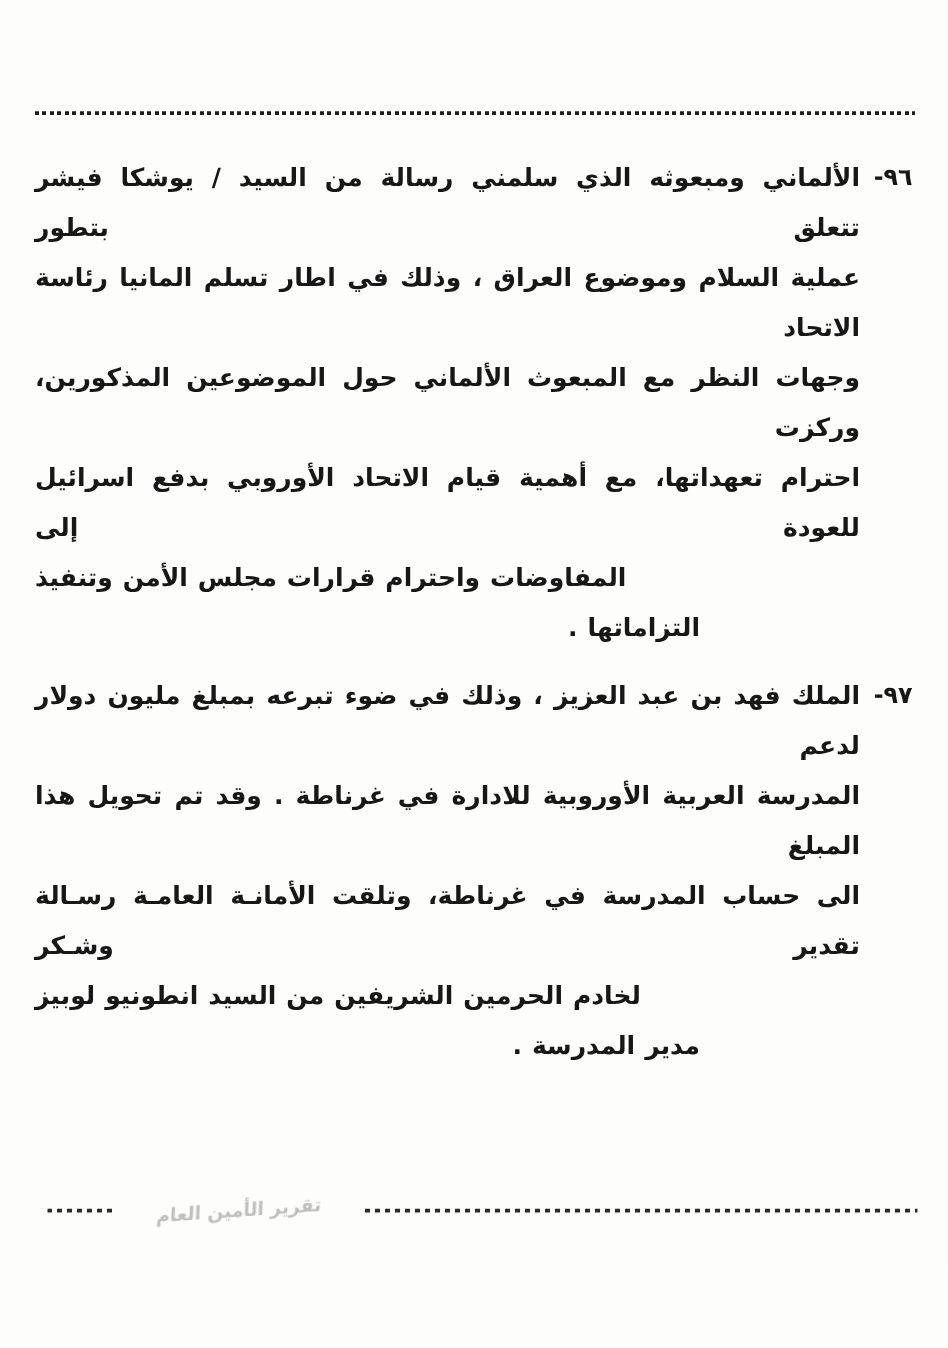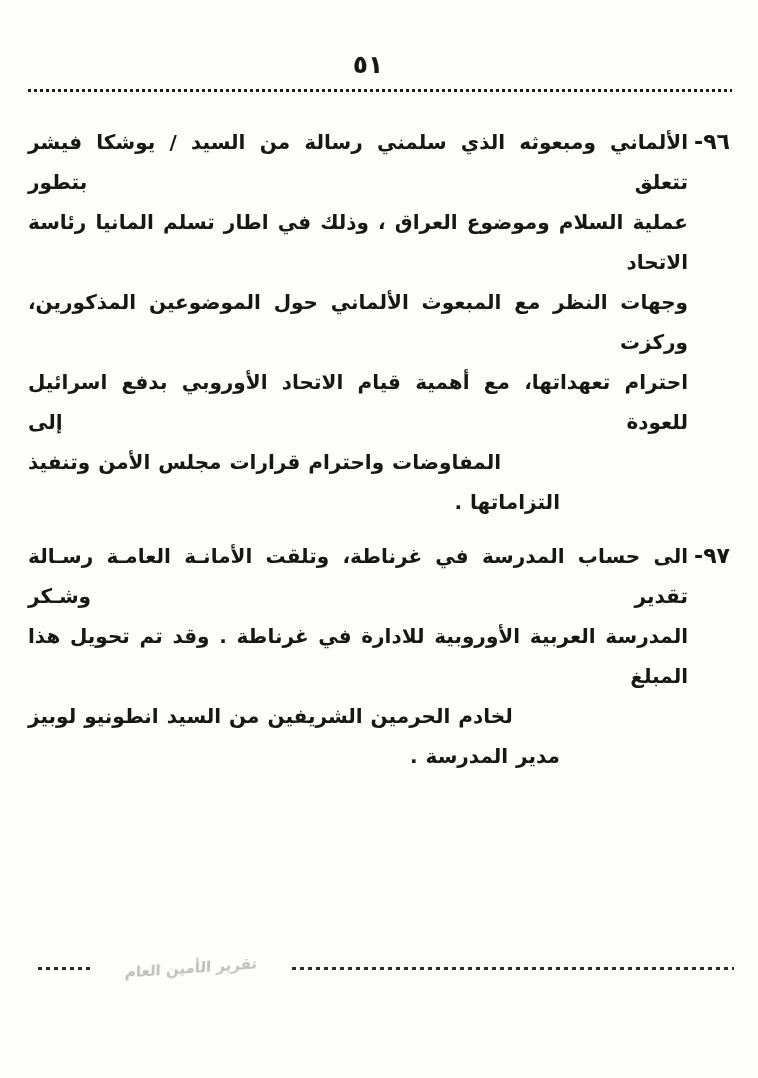--- a/index.html
+++ b/index.html
@@ -43,21 +43,21 @@
     direction: rtl;
   }
   .para {
     display: flex;
     direction: rtl;
     margin-bottom: 14px;
   }
   .para-num {
     flex: 0 0 42px;
     width: 42px;
-    font-size: 22px;
+    font-size: 19px;
     font-weight: bold;
     line-height: 40px;
     white-space: nowrap;
     direction: rtl;
   }
   .para-body {
     flex: 1;
     min-width: 0;
   }
   .line {
@@ -109,42 +109,42 @@
     filter: blur(0.5px);
     white-space: nowrap;
     letter-spacing: 1px;
   }
 </style>
 </head>
 <body>
 
 <div class="page">
 
-  <div class="page-number">٥١</div>
 
   <div class="separator"></div>
 
   <main class="content">
 
     <section class="para">
       <div class="para-num">٩٦-</div>
       <div class="para-body">
           <div class="line">الألماني ومبعوثه الذي سلمني رسالة من السيد / يوشكا فيشر تتعلق بتطور</div>
           <div class="line">عملية السلام وموضوع العراق ، وذلك في اطار تسلم المانيا رئاسة الاتحاد</div>
           <div class="line">وجهات النظر مع المبعوث الألماني حول الموضوعين المذكورين، وركزت</div>
           <div class="line">احترام تعهداتها، مع أهمية قيام الاتحاد الأوروبي بدفع اسرائيل للعودة إلى</div>
           <div class="line last">المفاوضات واحترام قرارات مجلس الأمن وتنفيذ التزاماتها .</div>
         </div>
     </section>
 
     <section class="para">
       <div class="para-num">٩٧-</div>
       <div class="para-body">
+          <div class="line">الملك فهد بن عبد العزيز ، وذلك في ضوء تبرعه بمبلغ مليون دولار لدعم</div>
+          <div class="line">المدرسة العربية الأوروبية للادارة في غرناطة . وقد تم تحويل هذا المبلغ</div>
           <div class="line">الى حساب المدرسة في غرناطة، وتلقت الأمانـة العامـة رسـالة تقدير وشـكر</div>
-          <div class="line">المدرسة العربية الأوروبية للادارة في غرناطة . وقد تم تحويل هذا المبلغ</div>
           <div class="line last">لخادم الحرمين الشريفين من السيد انطونيو لوبيز مدير المدرسة .</div>
         </div>
     </section>
 
   </main>
 
   <div class="footer">
     <span class="dash short"></span>
     <span class="footer-note">تقرير الأمين العام</span>
     <span class="dash long"></span>

